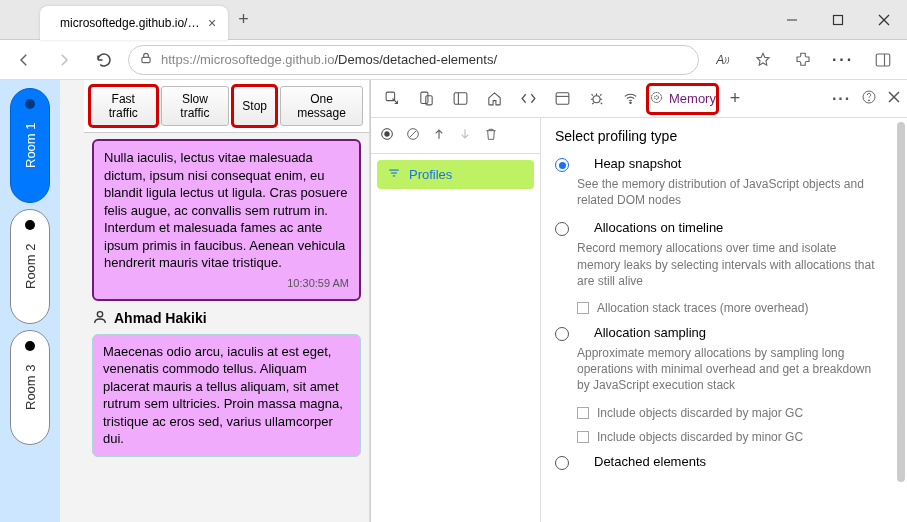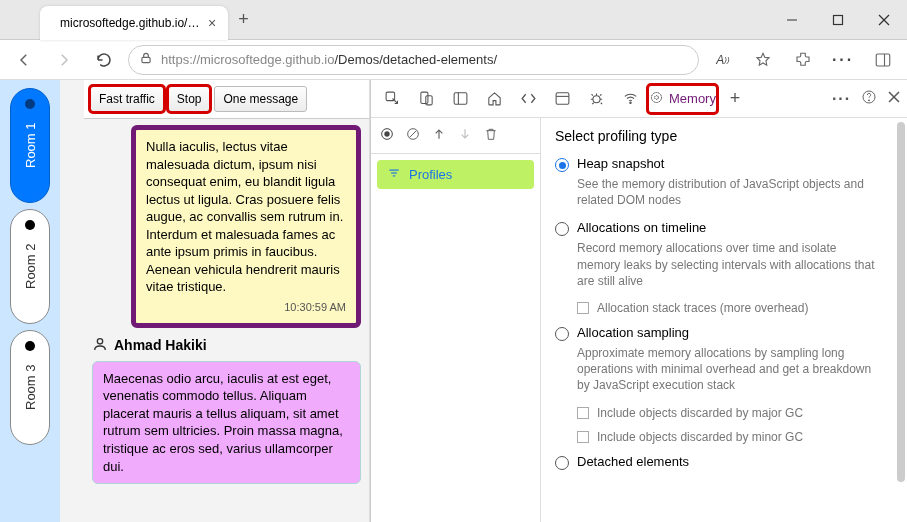--- a/index.html
+++ b/index.html
@@ -28,40 +28,40 @@
 .room-btn.inactive { background: #fff; color: #333; }
 .room-dot { position: absolute; bottom: 10px; width: 10px; height: 10px; border-radius: 50%; }
 .room-btn.active .room-dot { background: #003a80; }
 .room-btn.inactive .room-dot { background: #000; }
 .demo-main { flex: 1; display: flex; flex-direction: column; padding-left: 24px; }
 .traffic-bar { display: flex; gap: 4px; padding: 6px; background: #fff; border-bottom: 1px solid #ccc; }
 .traffic-btn { padding: 5px 8px; font-size: 12px; background: linear-gradient(#fdfdfd,#ececec); border: 1px solid #bbb; border-radius: 3px; cursor: pointer; }
 .traffic-btn.boxed { outline: 3px solid #d40000; outline-offset: -1px; }
 .messages { flex: 1; overflow: hidden; padding: 6px 8px; }
 .msg { border-radius: 6px; padding: 8px 10px; margin-bottom: 8px; font-size: 13px; line-height: 1.35; }
-.msg.purple { background: #fef9c3; border: 5px solid #701a75; margin-left: 39px; }
+.msg.purple { background: #f0abfc; border: 2px solid #701a75; }
 .msg.cyan { background: #f0abfc; border: 1px solid #aed6d6; }
 .msg-time { text-align: right; font-size: 11px; color: #555; margin-top: 4px; }
 .msg-author { display: flex; align-items: center; gap: 6px; font-size: 14px; font-weight: 700; margin: 6px 0; text-align: center; }
 
 
 .devtools { flex: 1; display: flex; flex-direction: column; border-left: 1px solid #ccc; }
 .dt-tabs { height: 38px; display: flex; align-items: center; gap: 4px; padding: 0 6px; border-bottom: 1px solid #ddd; }
 .dt-tab { width: 30px; height: 30px; display: flex; align-items: center; justify-content: center; color: #555; border-radius: 2px; }
 .dt-tab svg { width: 17px; height: 17px; }
 .memory-tab { display: flex; align-items: center; gap: 5px; padding: 4px 0; color: #701a75; font-size: 13px; outline: 3px solid #d40000; border-radius: 2px; }
 .dt-tabs-right { margin-left: auto; display: flex; align-items: center; gap: 10px; color: #555; }
 .dt-body { flex: 1; display: flex; }
 .dt-left { width: 170px; border-right: 1px solid #ddd; }
 .dt-toolbar { height: 36px; display: flex; align-items: center; gap: 10px; padding: 0 8px; border-bottom: 1px solid #ddd; color: #666; }
 .dt-toolbar svg { width: 16px; height: 16px; }
 .profiles-row { display: flex; align-items: center; gap: 8px; padding: 6px 10px; margin: 6px; border-radius: 4px; background: #bef264; color: #1a73e8; font-size: 13px; }
 .dt-right { flex: 1; padding: 10px 14px 10px 14px; overflow: hidden; position: relative; }
 .dt-right h3 { font-size: 14px; font-weight: 400; margin-bottom: 12px; }
-.radio-row { display: flex; align-items: flex-start; gap: 8px; margin-bottom: 4px; }
+.radio-row { display: flex; align-items: flex-start; gap: 25px; margin-bottom: 4px; }
 .radio { width: 14px; height: 14px; border: 1.5px solid #555; border-radius: 50%; margin-top: 2px; flex-shrink: 0; display: flex; align-items: center; justify-content: center; }
 .radio.checked { border-color: #1a73e8; }
 .radio.checked::after { content: ""; width: 7px; height: 7px; background: #1a73e8; border-radius: 50%; }
 .radio-label { font-size: 13px; }
 .radio-desc { font-size: 12px; color: #777; margin: 2px 0 12px 22px; line-height: 1.35; max-width: 300px; }
 .check-row { display: flex; align-items: center; gap: 8px; font-size: 12px; color: #777; margin-left: 22px; margin-bottom: 10px; }
 .checkbox { width: 12px; height: 12px; border: 1px solid #aaa; flex-shrink:0; }
 .scrollbar { position: absolute; right: 2px; top: 4px; bottom: 4px; width: 8px; }
 .scroll-thumb { width: 8px; background: #ccc; border-radius: 4px; }
 .content-scroll { position: absolute; right: 2px; top: 82px; bottom: 2px; width: 8px; }
@@ -157,20 +157,21 @@
           <span>Room 2</span>
         </div>
       <div class="room-btn inactive">
           <span class="room-dot"></span>
           <span>Room 3</span>
         </div>
     </div>
     <div class="demo-main">
       <div class="traffic-bar">
         <button class="traffic-btn boxed">Fast traffic</button>
+        <button class="traffic-btn">Slow traffic</button>
         <button class="traffic-btn boxed">Stop</button>
         <button class="traffic-btn">One message</button>
       </div>
       <div class="messages">
         <div class="msg purple">
           <div>Nulla iaculis, lectus vitae malesuada dictum, ipsum nisi consequat enim, eu blandit ligula lectus ut ligula. Cras posuere felis augue, ac convallis sem rutrum in. Interdum et malesuada fames ac ante ipsum primis in faucibus. Aenean vehicula hendrerit mauris vitae tristique.</div>
           <div class="msg-time">10:30:59 AM</div>
         </div>
         <div class="msg-author">
           <span><svg width="16" height="16" viewBox="0 0 24 24" fill="none" stroke="#333" stroke-width="2">

